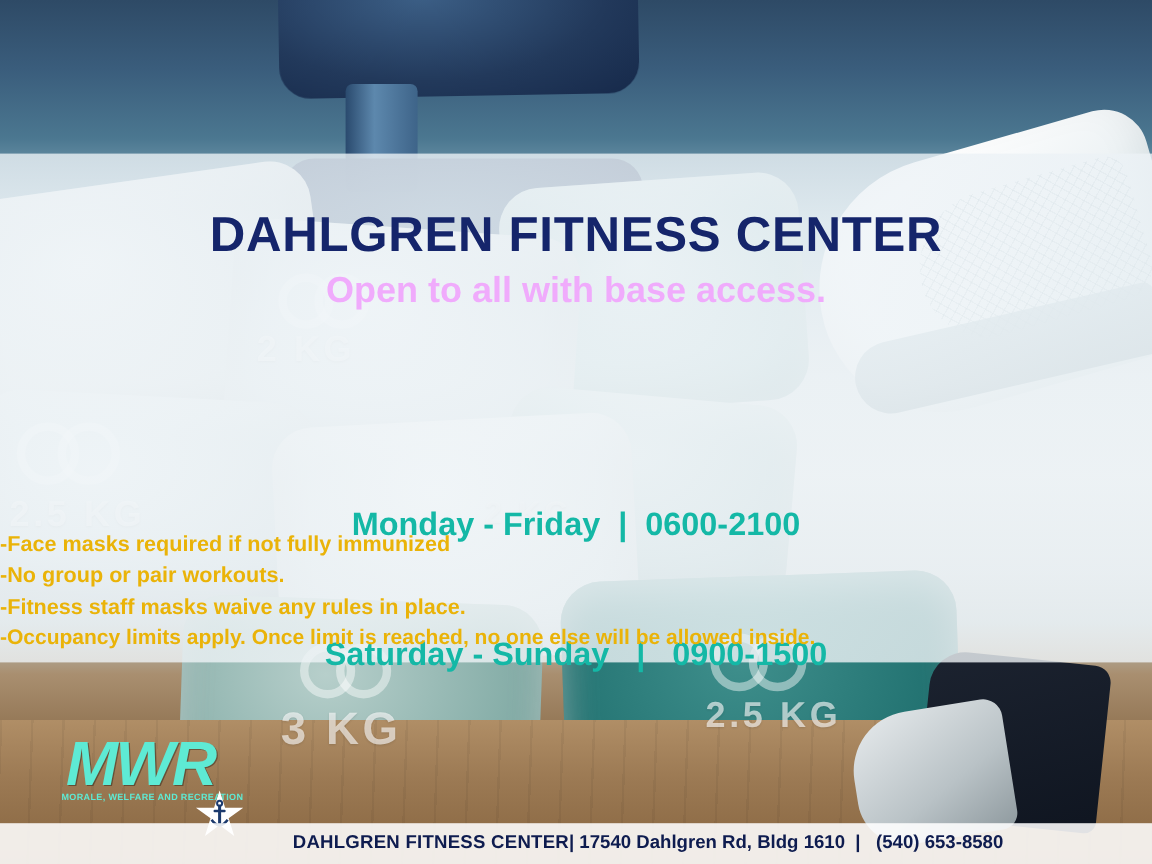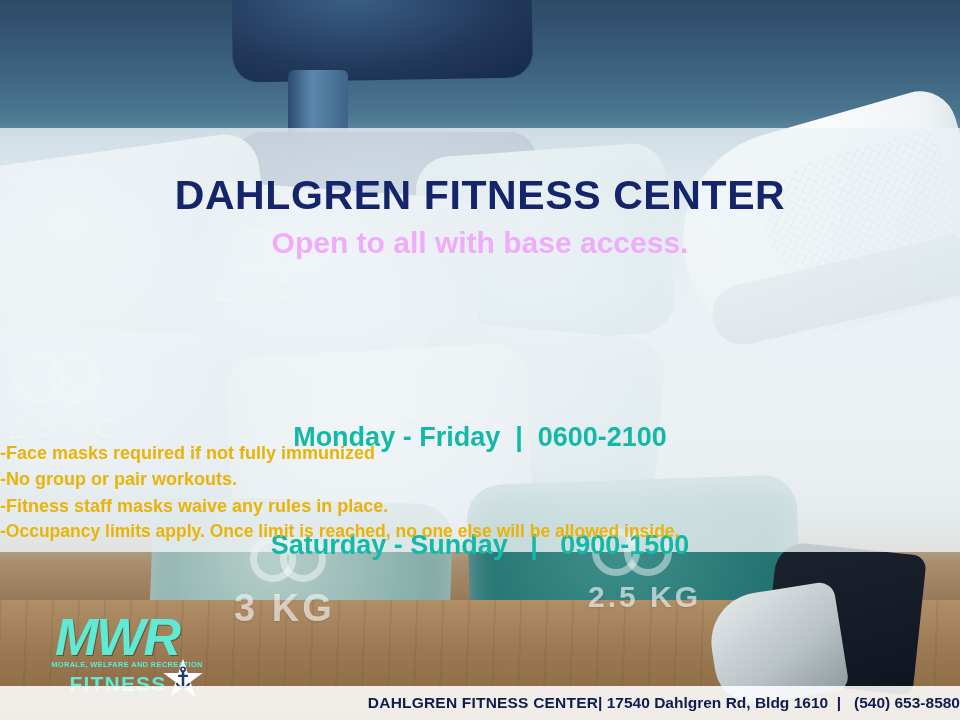--- a/index.html
+++ b/index.html
@@ -226,21 +226,21 @@
     width: 42px; height: 42px;
   }
 
   
   .footbar {
     position: absolute;
     left: 0; bottom: 0; width: 100%; height: 34px;
     background: rgba(255,255,255,.88);
     display: flex;
     align-items: center;
-    justify-content: flex-end;
+    justify-content: center;
   }
   .footbar .ft {
     color: #0e1c4f;
     font-size: 15.5px;
     font-weight: bold;
     white-space: pre;
     margin-left: 120px;
   }
   .footbar .ft .name { letter-spacing: .2px; }
 </style>
@@ -300,21 +300,20 @@
   <div class="rules">
     <div>-Face masks required if not fully immunized</div>
     <div>-No group or pair workouts.</div>
     <div>-Fitness staff masks waive any rules in place.</div>
     <div>-Occupancy  limits apply.  Once limit is reached,  no one else will be allowed inside.</div>
   </div>
 
   <div class="mwr">
     <div class="mwr-letters">MWR</div>
     <div class="mwr-tag">MORALE, WELFARE AND RECREATION</div>
-    <div class="mwr-fitness">FITNESS</div>
     <svg class="mwr-star" viewBox="0 0 100 100">
       <polygon points="50,2 61,36 97,36 68,57 79,92 50,70 21,92 32,57 3,36 39,36" fill="#ffffff"></polygon>
       <g fill="#1c3a6e">
         <rect x="47" y="30" width="6" height="42" rx="2"></rect>
         <circle cx="50" cy="27" r="5" fill="none" stroke="#1c3a6e" stroke-width="4"></circle>
         <path d="M34 60 q16 22 32 0" fill="none" stroke="#1c3a6e" stroke-width="5"></path>
         <rect x="38" y="40" width="24" height="5" rx="2"></rect>
       </g>
     </svg>
   </div>

